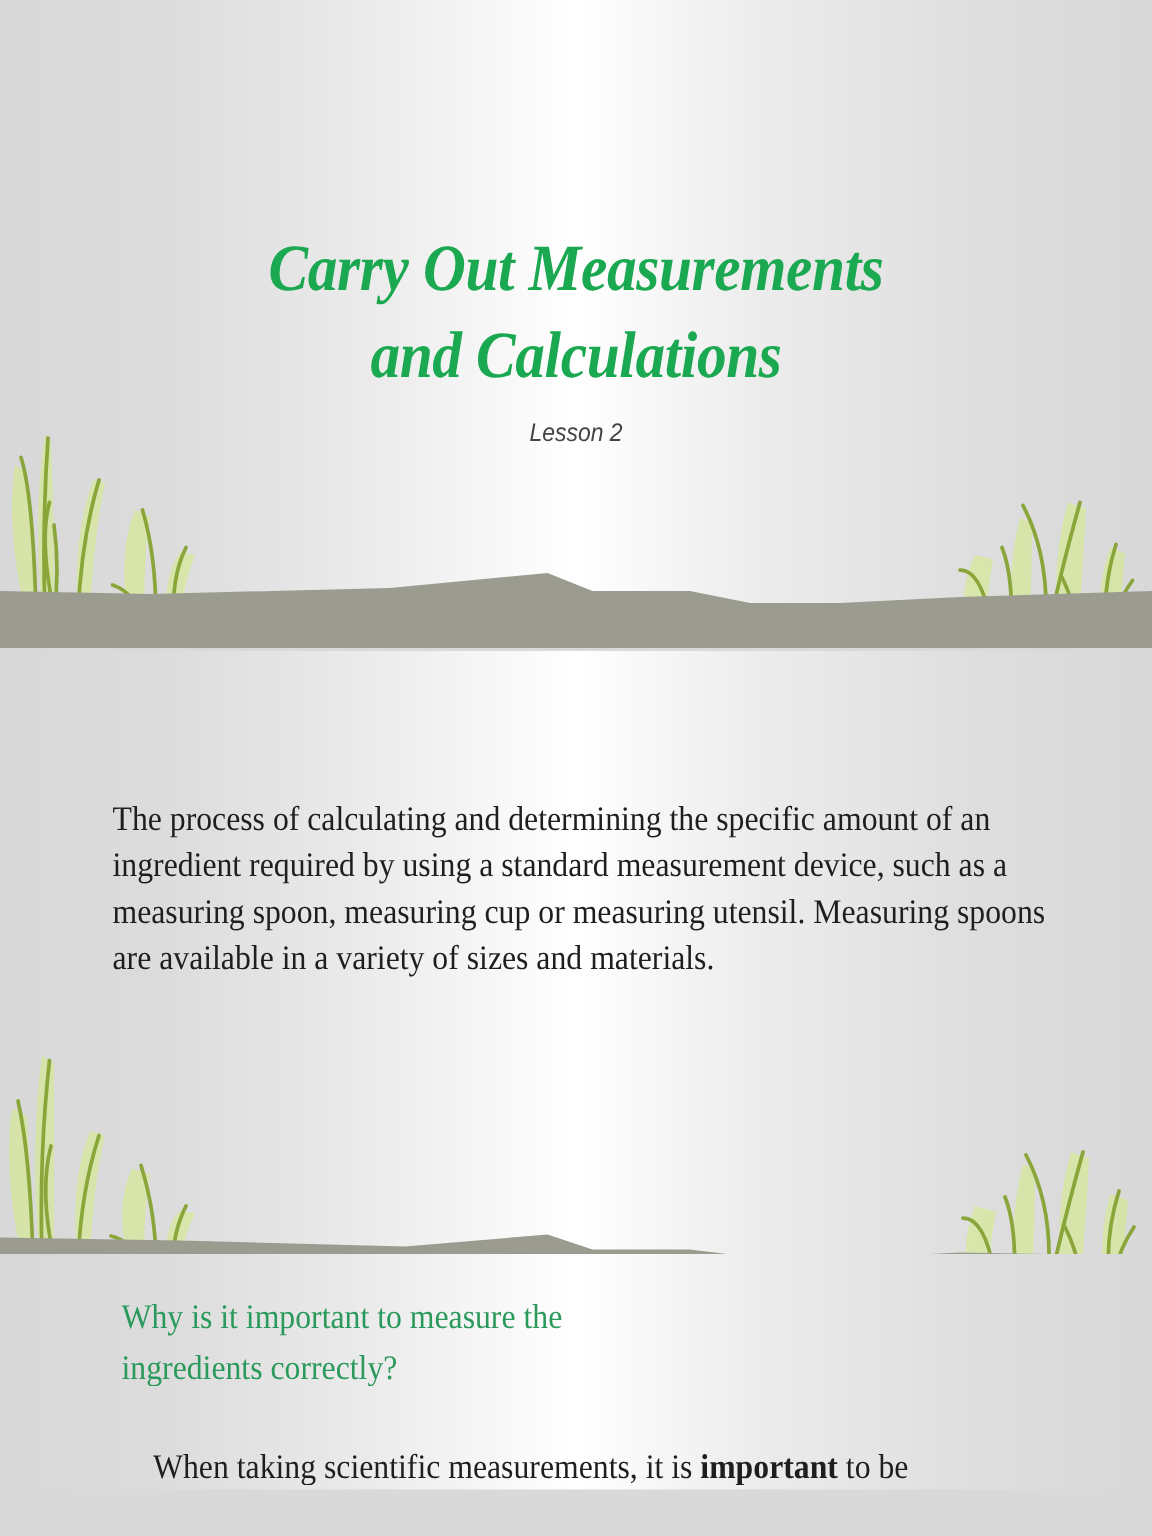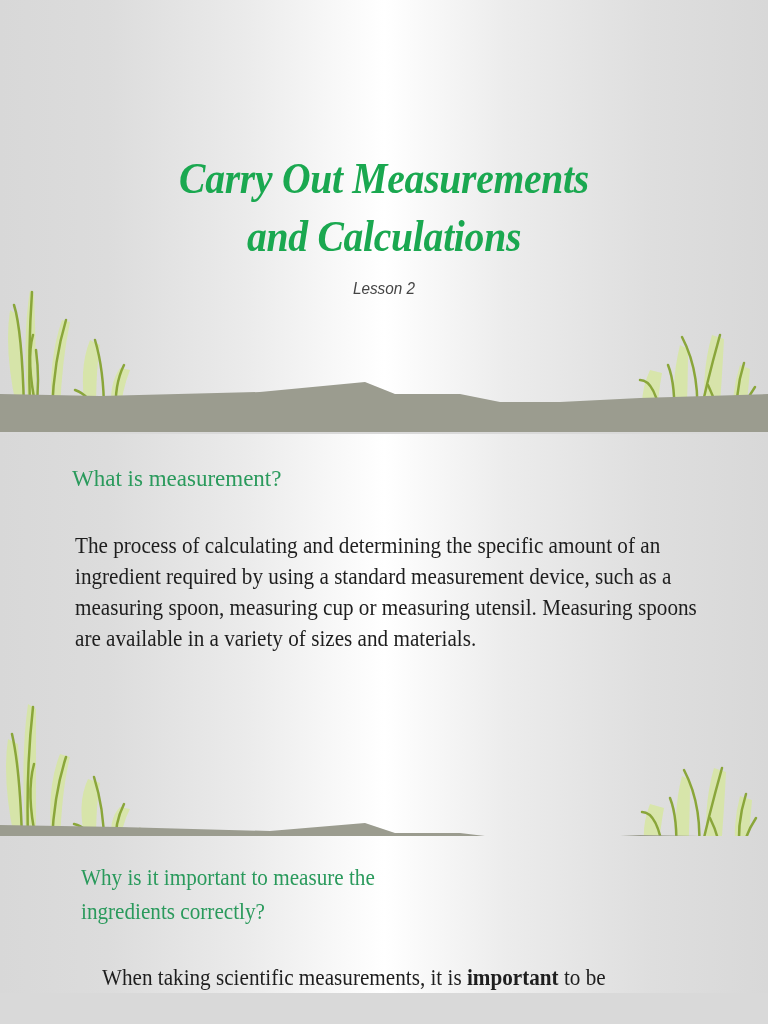--- a/index.html
+++ b/index.html
@@ -97,21 +97,20 @@
       <path d="M125 62 Q112 80 110 100"></path>
     </g>
   </svg>
 
   <svg class="ground" viewBox="0 0 768 60" preserveAspectRatio="none">
     <path d="M0 22 L100 24 L260 20 L365 10 L395 22 L460 22 L500 30 L560 30 L640 26 L768 22 L768 60 L0 60 Z" fill="#9b9c8f"></path>
   </svg>
 </div>
 
 <div class="slide" id="slide-2">
-  <div class="heading">What is measurement?</div>
   <div class="body-text">The process of calculating and determining the specific amount of an ingredient required by using a standard measurement device, such as a measuring spoon, measuring cup or measuring utensil. Measuring spoons are available in a variety of sizes and materials.</div>
 
   <svg class="grass" style="left:0;top:265px" width="170" height="150" viewBox="0 0 170 150">
     <g fill="#d6e89a" opacity="0.75">
       <path d="M8 40 Q2 80 14 138 L22 138 Q20 80 18 45 Z"></path>
       <path d="M28 5 Q20 60 26 140 L36 140 Q36 60 36 10 Z"></path>
       <path d="M60 55 Q46 90 52 142 L60 142 Q62 90 70 58 Z"></path>
       <path d="M88 80 Q76 105 86 144 L96 144 Q96 105 100 84 Z"></path>
       <path d="M120 108 Q108 120 112 146 L120 146 Q122 125 130 110 Z"></path>
     </g>

